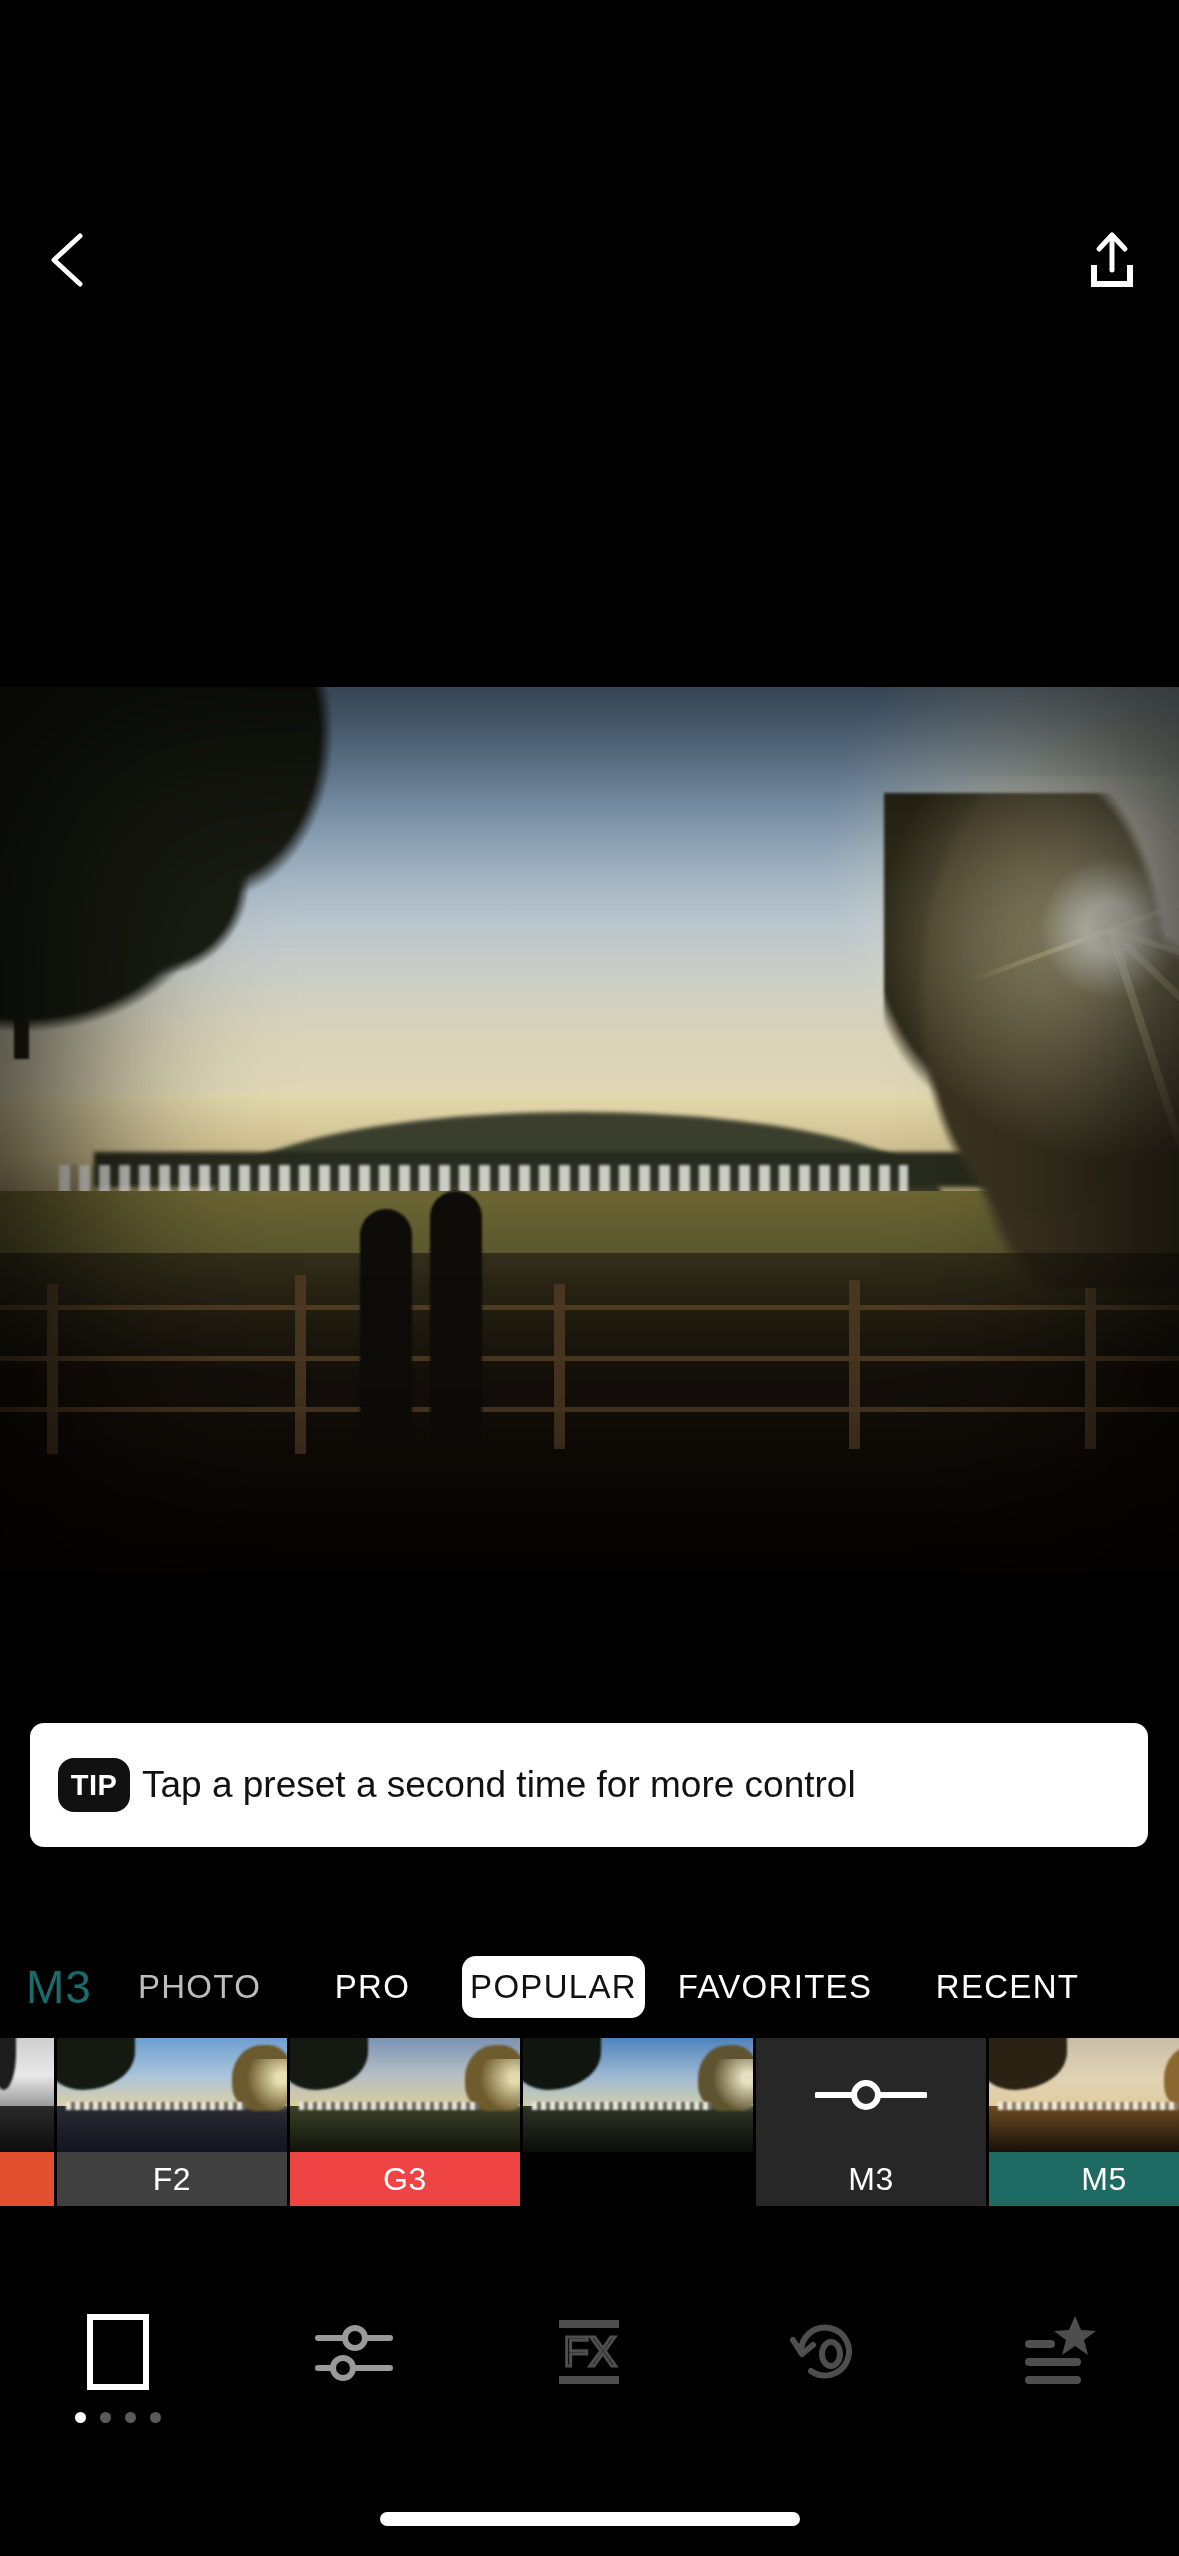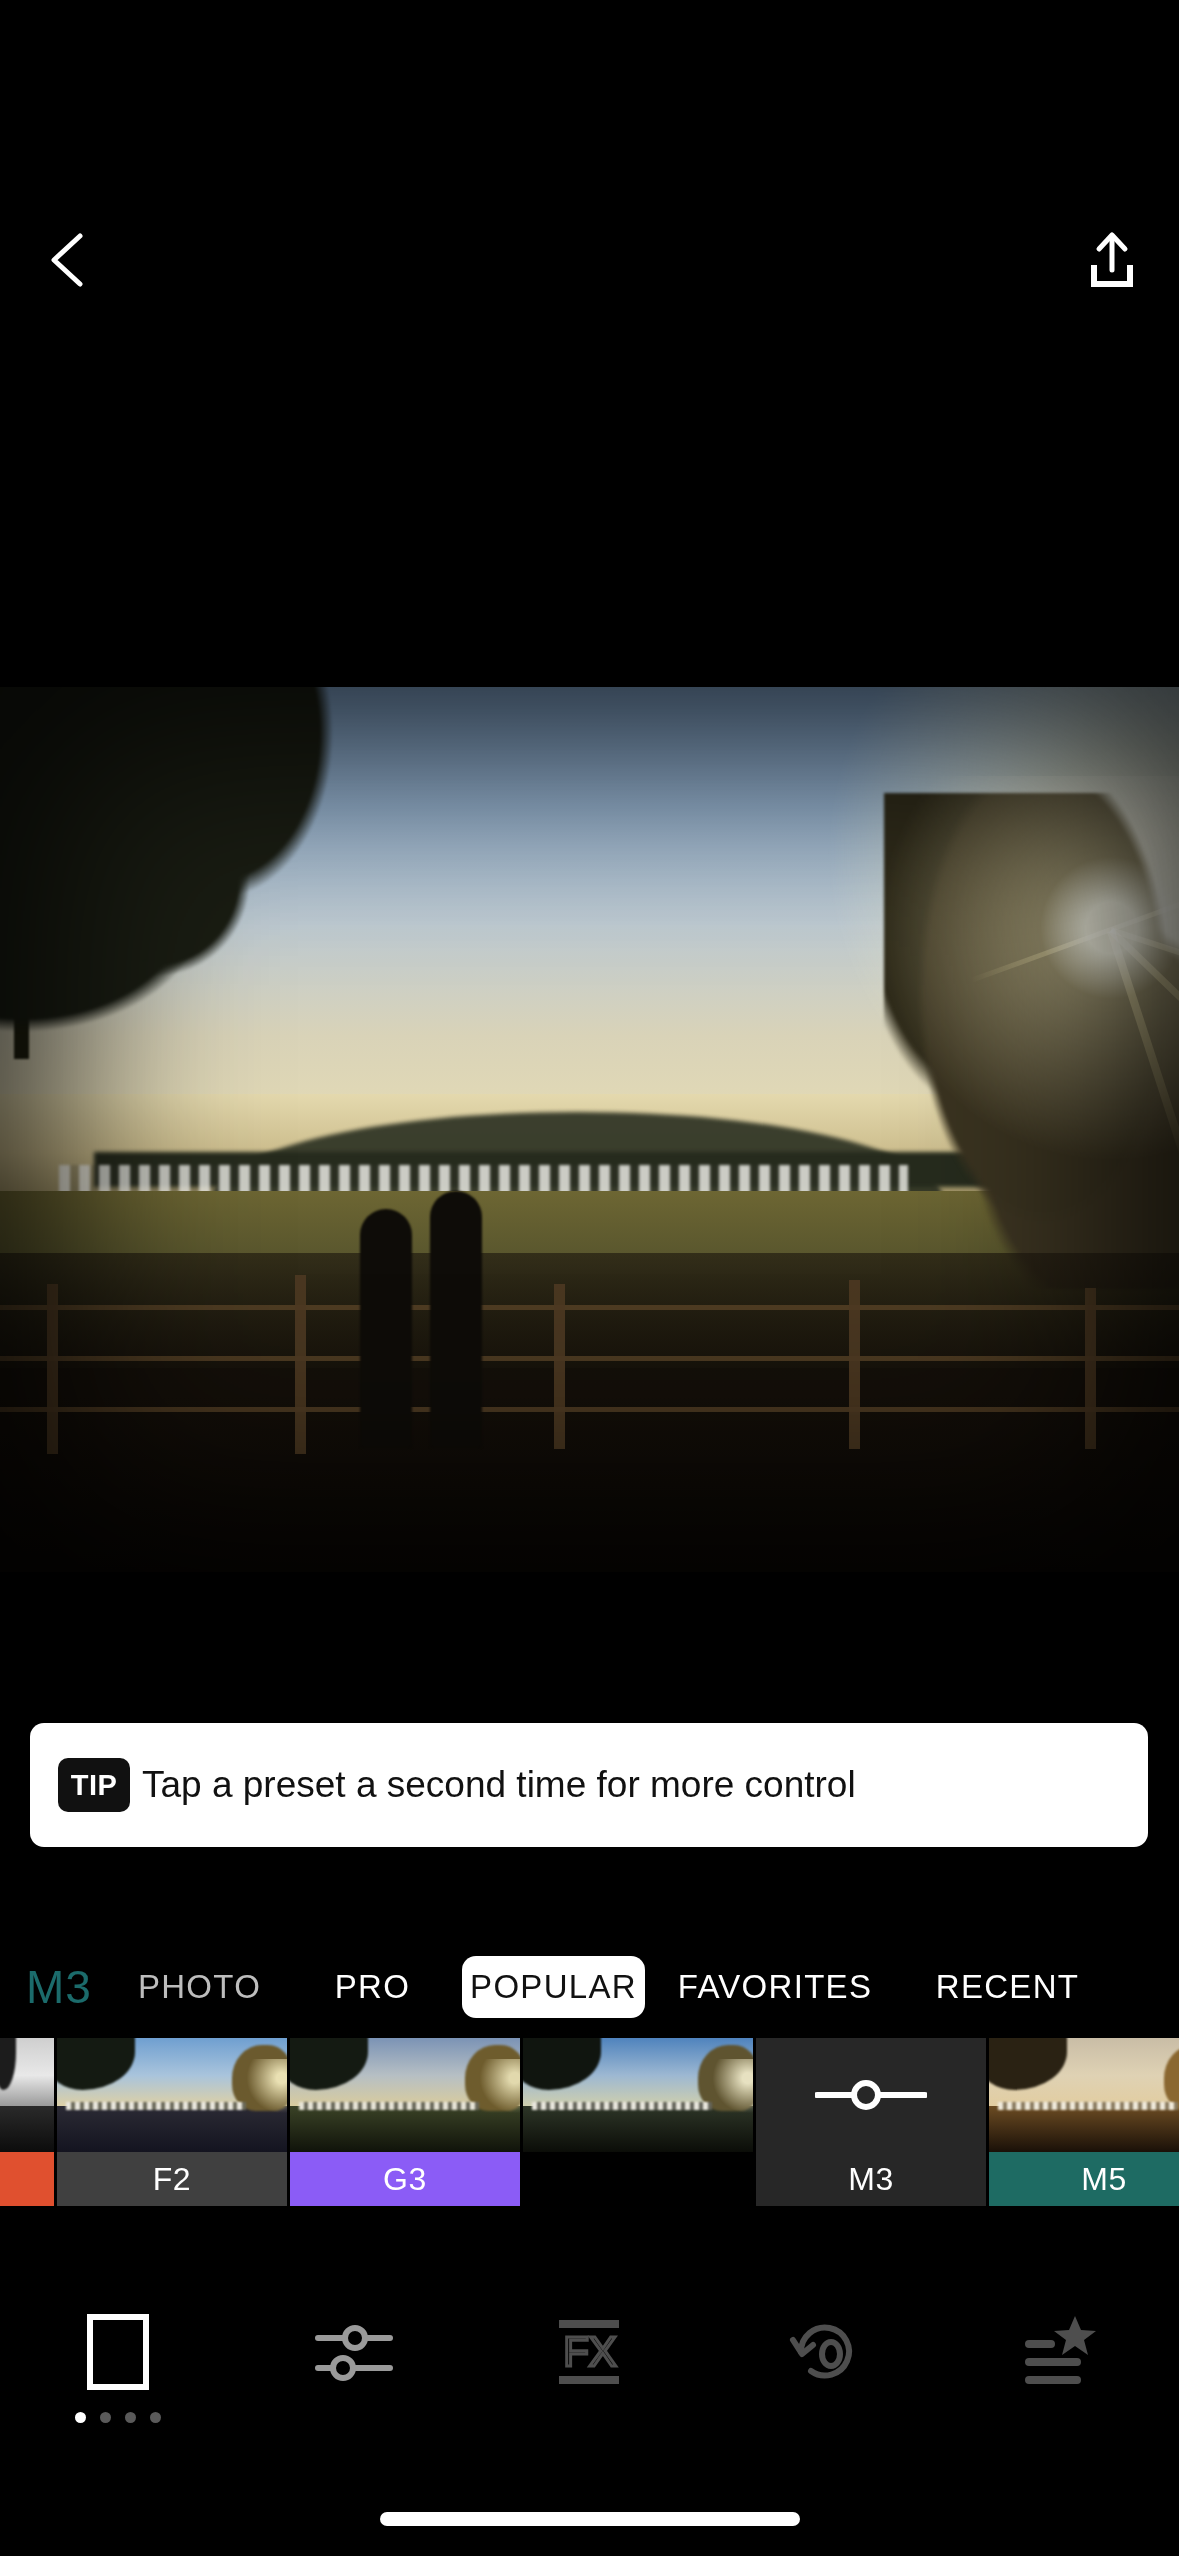--- a/index.html
+++ b/index.html
@@ -135,21 +135,21 @@
   .fence .post{ position:absolute; width:11px; background:rgba(78,58,34,0.9); filter:blur(0.5px); }
   .person{ position:absolute; bottom:14%; width:52px; background:#0e0c08; border-radius:26px 26px 4px 4px; filter:blur(1px); }
   .vig{ position:absolute; inset:0; box-shadow:inset 0 0 190px 70px rgba(0,0,0,0.75); pointer-events:none; }
 
   
   .tip{
     position:absolute; left:30px; top:1723px; width:1118px; height:124px;
     background:#fff; border-radius:14px; display:flex; align-items:center; padding-left:28px;
   }
   .tip-badge{
-    width:72px;height:54px;border-radius:10px;background:#111;color:#fff;
+    width:72px;height:54px;border-radius:16px;background:#111;color:#fff;
     display:flex;align-items:center;justify-content:center;
     font-size:29px;font-weight:700;letter-spacing:0.5px;
   }
   .tip-text{ margin-left:12px; color:#111; font-size:37px; }
 
   
   .tabs{
     position:absolute; left:0; top:1948px; width:1179px; height:78px;
     display:flex; align-items:center;
   }
@@ -295,21 +295,21 @@
 
     <div class="preset">
       <div class="thumb">
         <div class="t-sky" style="background:linear-gradient(to bottom,#7b93b5,#b6bfc4 55%,#d9cc9e)"></div>
         <div class="t-ground" style="background:linear-gradient(to bottom,#3a4226,#10130a)"></div>
         <div class="t-treeL" style="background:#141a12"></div>
         <div class="t-treeR" style="background:#6e5c2d"></div>
         <div class="t-tents" style="background:repeating-linear-gradient(90deg,#e6e3d6 0 5px,#69685a 5px 9px)"></div>
         <div class="t-flare" style="background:radial-gradient(circle at 72% 28%,rgba(255,245,195,.8) 0 6%,rgba(255,230,150,0) 40%)"></div>
       </div>
-      <div class="label" style="background:#8b5cf6">G3</div>
+      <div class="label" style="background:#ef4444">G3</div>
     </div>
 
     <div class="preset">
       <div class="thumb">
         <div class="t-sky" style="background:linear-gradient(to bottom,#4f83bd,#9db8d2 55%,#cfcfae)"></div>
         <div class="t-ground" style="background:linear-gradient(to bottom,#2d3527,#0b0d08)"></div>
         <div class="t-treeL" style="background:#10150f"></div>
         <div class="t-treeR" style="background:#5f5430"></div>
         <div class="t-tents" style="background:repeating-linear-gradient(90deg,#e8e6dd 0 5px,#64645a 5px 9px)"></div>
         <div class="t-flare" style="background:radial-gradient(circle at 72% 28%,rgba(255,248,210,.85) 0 6%,rgba(255,235,170,0) 40%)"></div>

